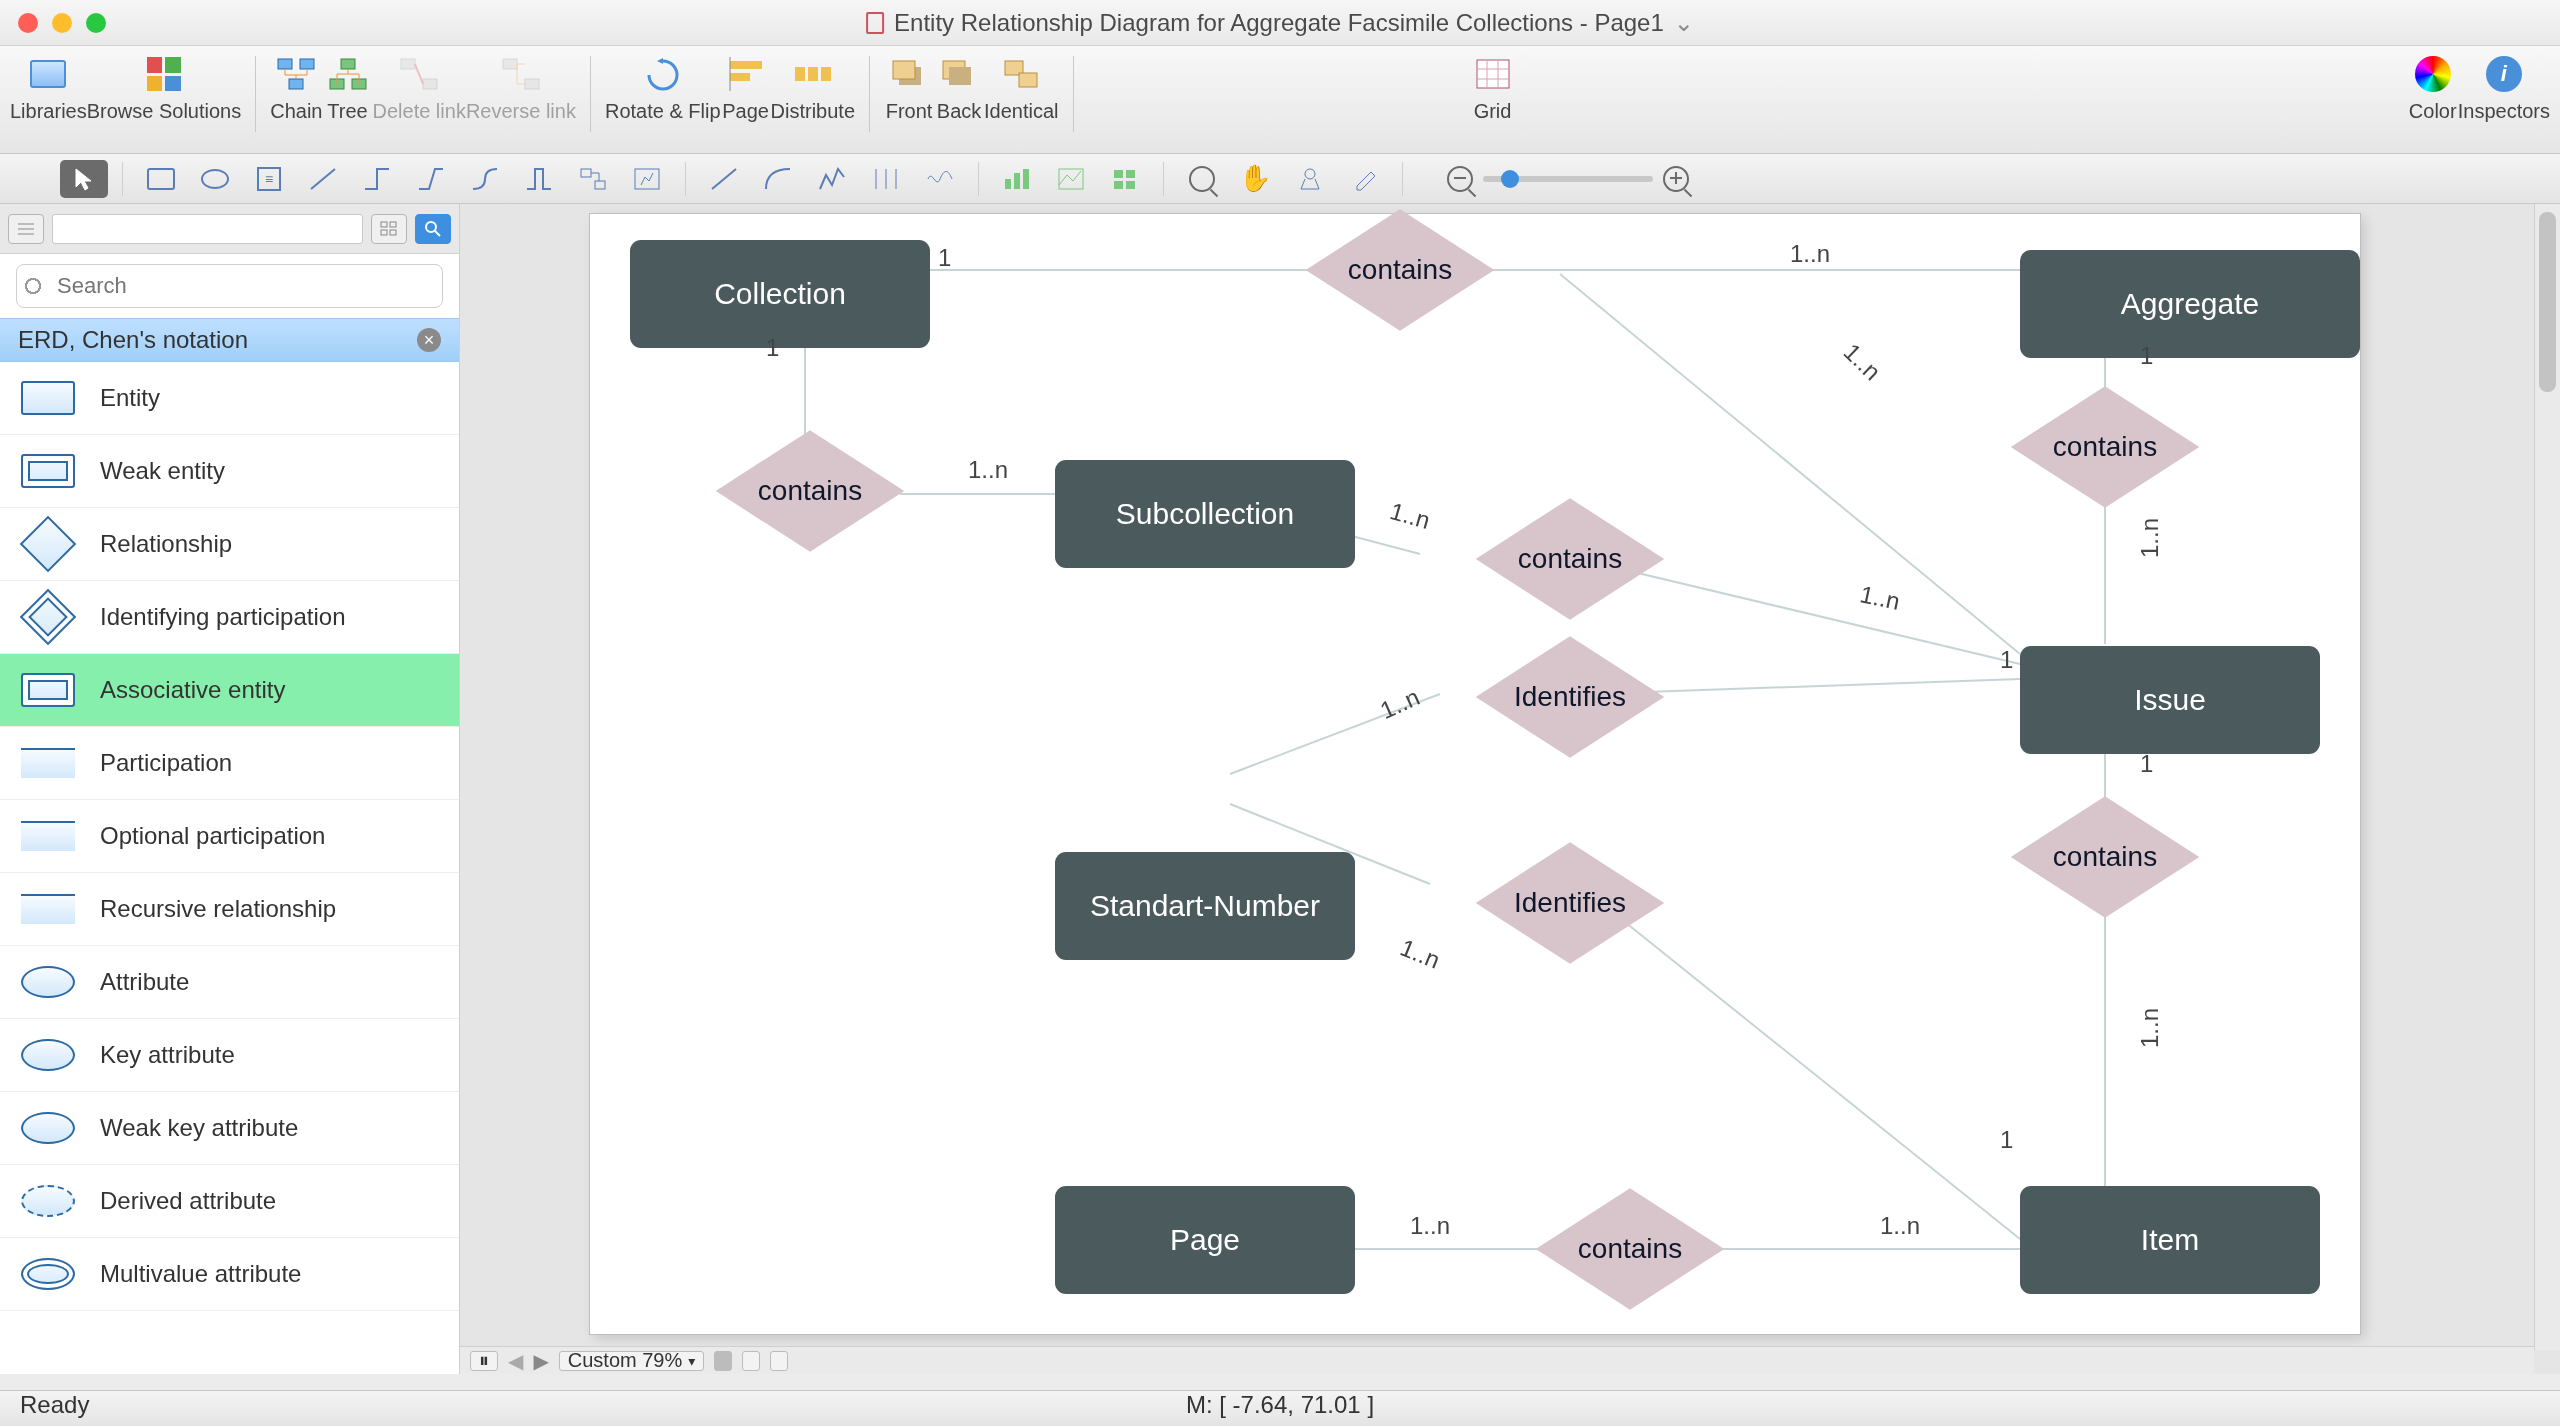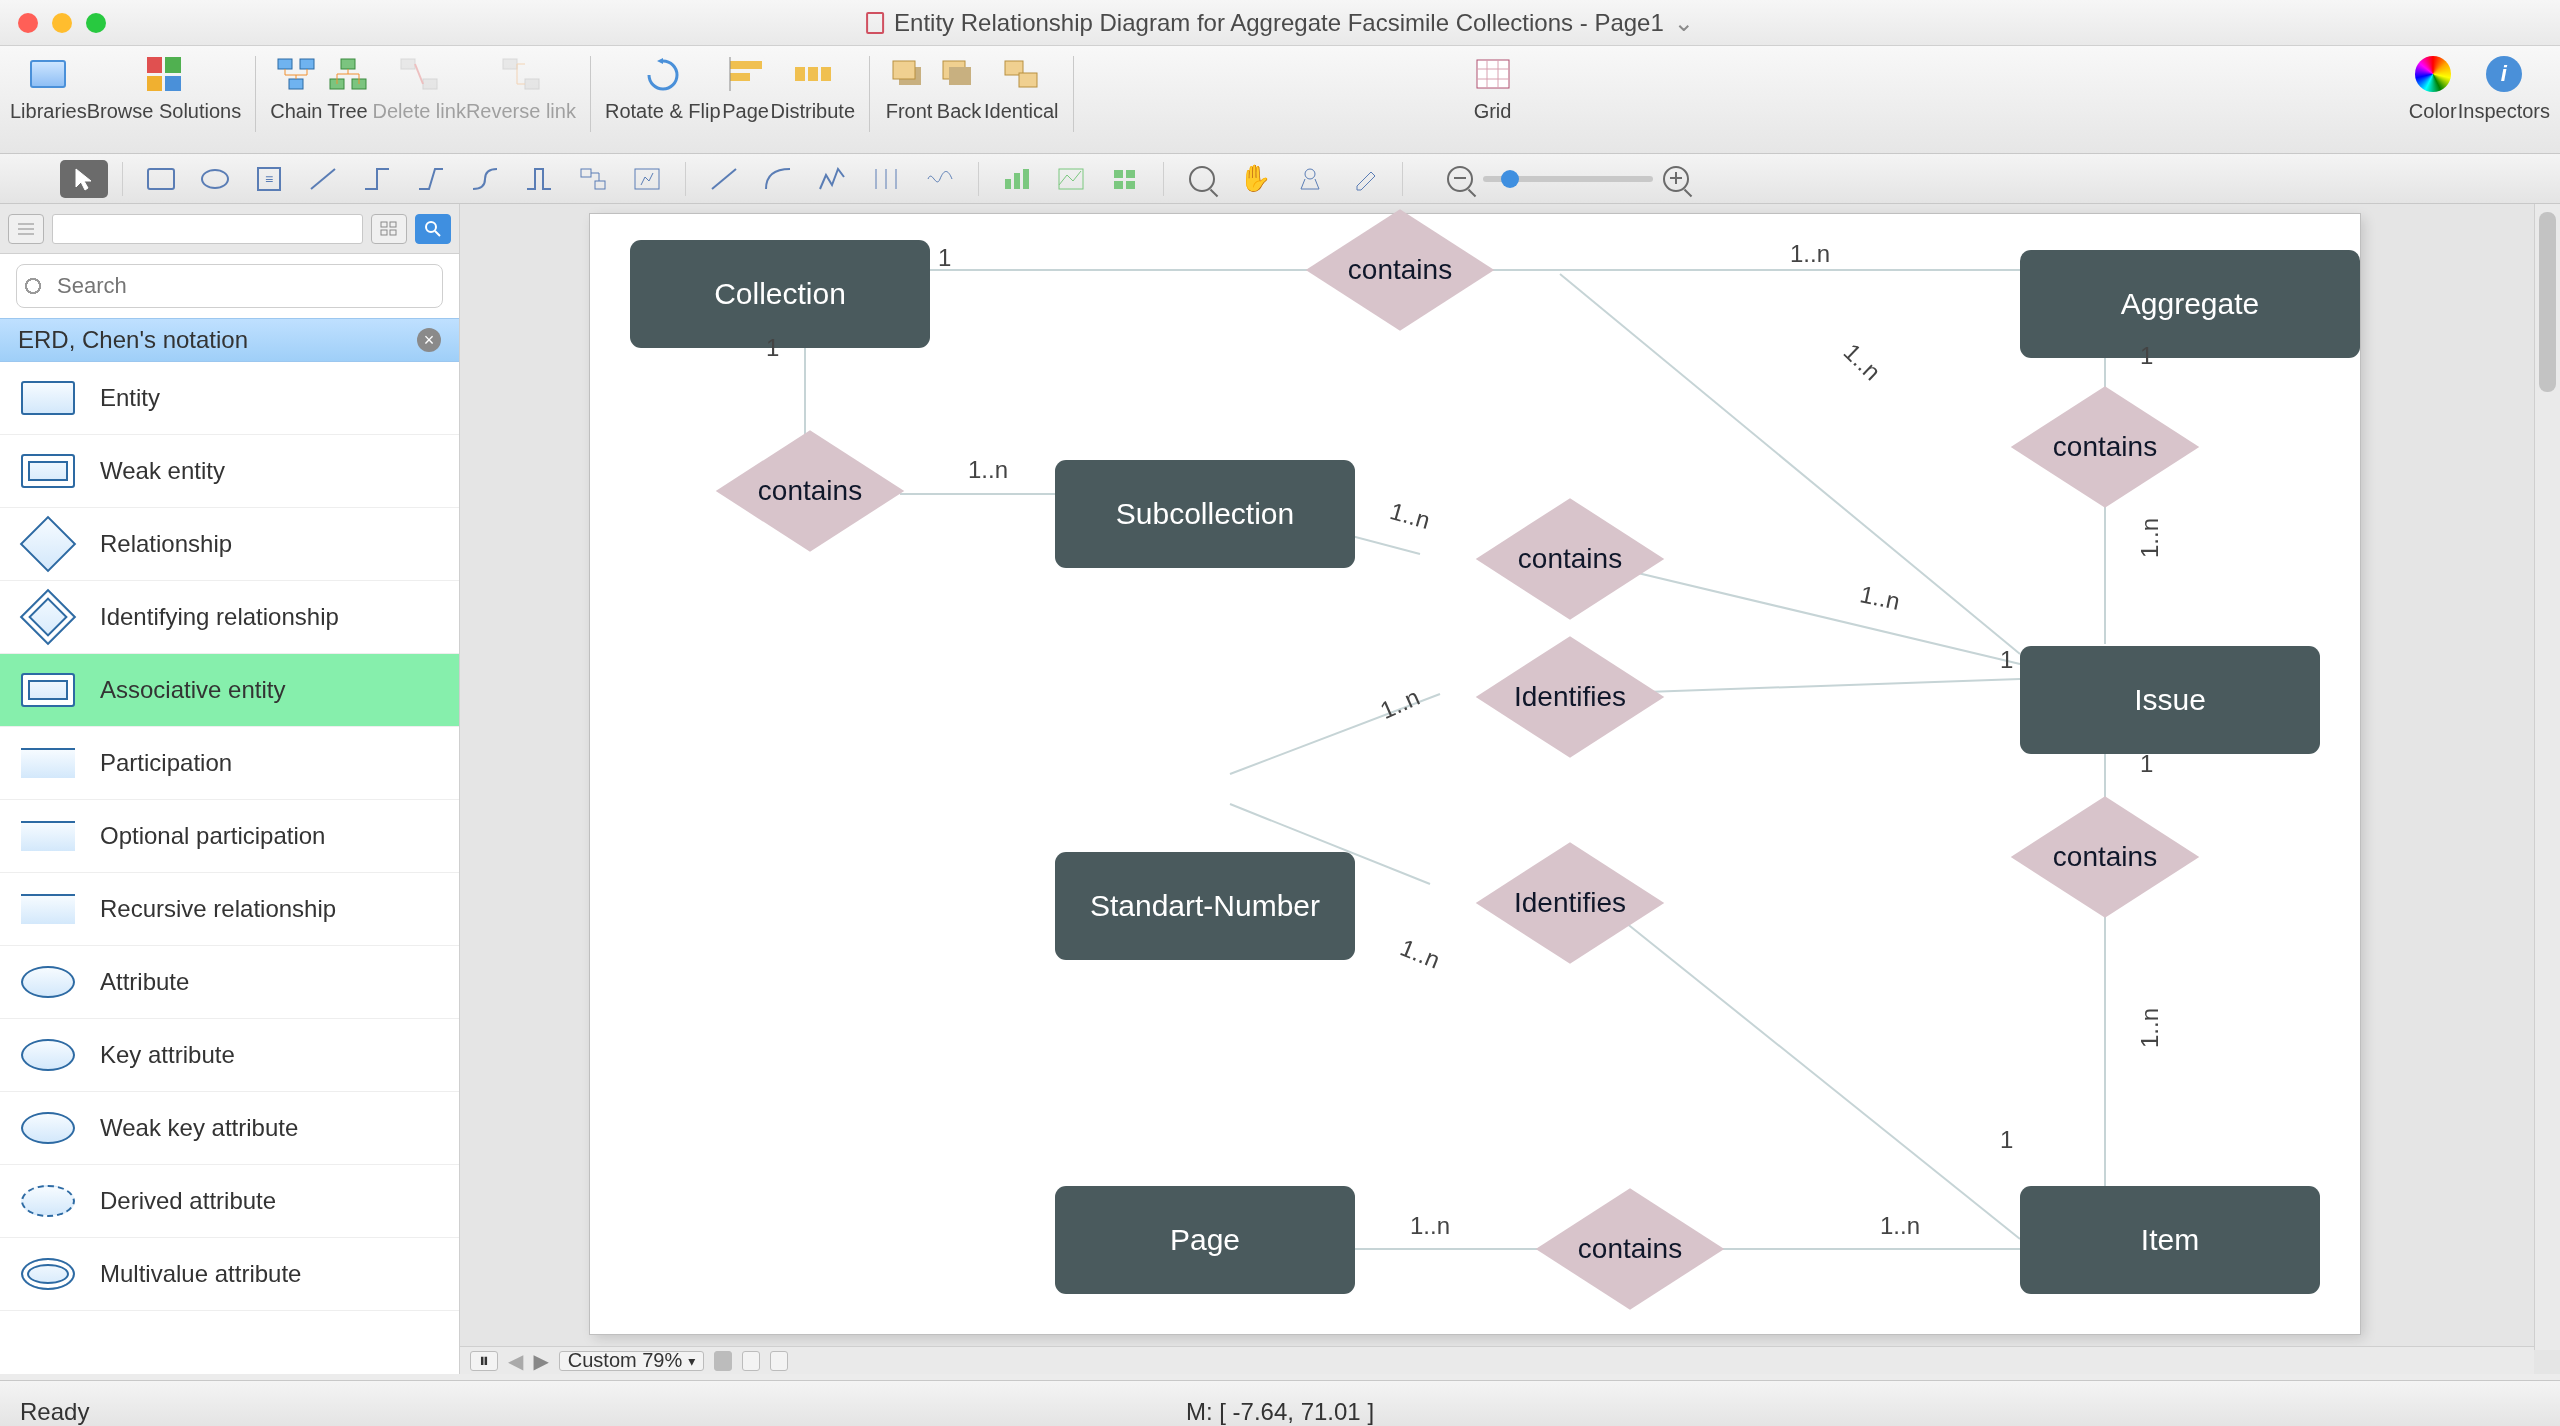--- a/index.html
+++ b/index.html
@@ -74,21 +74,21 @@
 
 .entity{position:absolute;background:#4a5a5d;color:#fff;display:flex;align-items:center;justify-content:center;font-size:30px;text-align:center;padding:4px;border-radius:11px;}
 .rel{position:absolute;width:140px;height:86px;}
 .rel .diamond{position:absolute;inset:0;background:#d8c4cb;transform:scaleX(1.55) rotate(45deg);transform-origin:center;left:27px;top:0;width:86px;height:86px;}
 .rel .lbl{position:absolute;inset:0;display:flex;align-items:center;justify-content:center;font-size:28px;color:#0f172a;z-index:2;}
 .card{position:absolute;font-size:24px;color:#444;}
 
 
 .hscroll{ height:28px; background:#eaeaea; border-top:1px solid #cfcfcf; display:flex; align-items:center; gap:10px; padding:0 10px; font-size:20px;}
 .hscroll .pill{height:20px;border:1px solid #bcbcbc;border-radius:3px;background:#f3f3f3;padding:0 8px;display:flex;align-items:center;gap:6px;}
-.statusbar{ position:absolute; left:0;right:0;bottom:0; height:46px; background:linear-gradient(#f4f4f4,#e4e4e4); border-top:1px solid #c8c8c8; display:flex;align-items:flex-end;padding:0 20px;font-size:24px;}
+.statusbar{ position:absolute; left:0;right:0;bottom:0; height:36px; background:linear-gradient(#f4f4f4,#e4e4e4); border-top:1px solid #c8c8c8; display:flex;align-items:flex-start;padding:0 20px;font-size:24px;}
 .statusbar .m{position:absolute;left:50%;transform:translateX(-50%);}
 
 
 .zoom-slider{display:flex;align-items:center;gap:10px;margin-left:30px;}
 .zicon{width:26px;height:26px;border:2px solid #6b6b6b;border-radius:50%;position:relative;}
 .zicon::after{content:"";position:absolute;width:10px;height:2px;background:#6b6b6b;bottom:-4px;right:-6px;transform:rotate(45deg);}
 .ztrack{width:170px;height:6px;background:#c8c8c8;border-radius:3px;position:relative;}
 .zthumb{position:absolute;left:18px;top:-6px;width:18px;height:18px;border-radius:50%;background:#3f8fe0;}
 </style>
 </head>
@@ -439,21 +439,21 @@
         <div class="sb-item">
           <div class="shape-ico">
             <div class="sh-diam"></div>
           </div>
           <span>Relationship</span>
         </div>
         <div class="sb-item">
           <div class="shape-ico">
             <div class="sh-diam dbl"></div>
           </div>
-          <span>Identifying relationship</span>
+          <span>Identifying participation</span>
         </div>
         <div class="sb-item sel">
           <div class="shape-ico">
             <div class="sh-rect dbl"></div>
           </div>
           <span>Associative entity</span>
         </div>
         <div class="sb-item">
           <div class="shape-ico">
             <div class="sh-line"></div>

